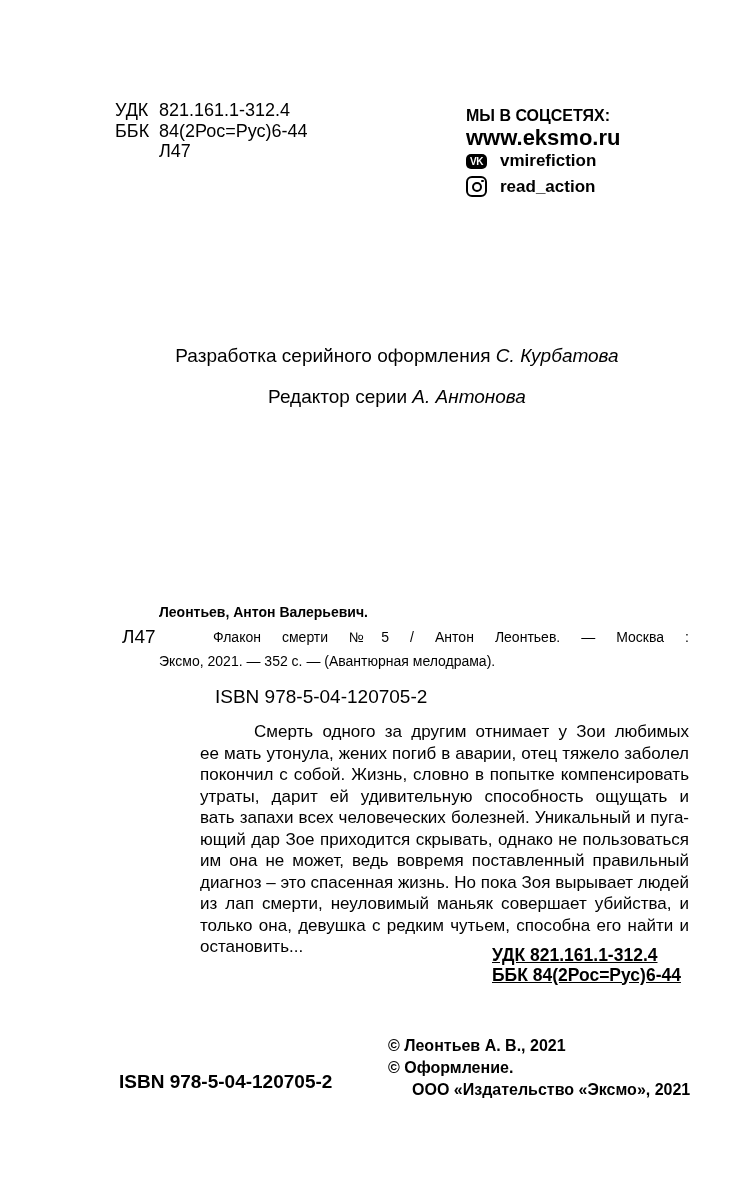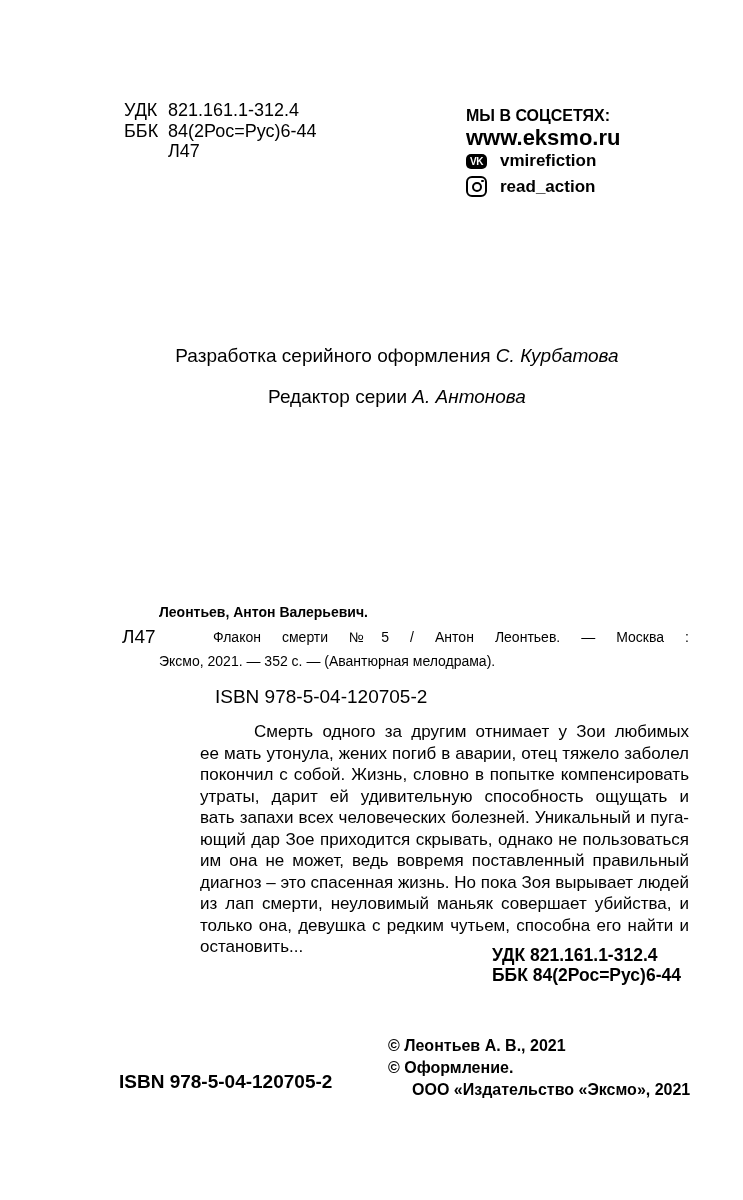--- a/index.html
+++ b/index.html
@@ -5,21 +5,21 @@
   * { margin:0; padding:0; box-sizing:border-box; }
   html,body { background:#e8e8e8; }
   .page {
     position:relative; width:743px; height:1200px; background:#ffffff;
     font-family:"Liberation Sans", sans-serif; color:#000; overflow:hidden;
     margin:0 auto;
   }
   .abs { position:absolute; }
 
   
-  .udk-top { left:124px; top:100px; font-size:18px; line-height:20.5px; }
+  .udk-top { left:115px; top:100px; font-size:18px; line-height:20.5px; }
   .udk-top .row { display:flex; }
   .udk-top .lbl { width:44px; }
 
   
   .social { left:466px; top:102px; width:210px; }
   .social-banner {
     display:inline-block; background:#000; color:#fff; font-weight:bold;
     font-size:14.5px; line-height:14.5px; padding:3px 8px 4px 8px; letter-spacing:0.2px;
   }
   .social-line { font-weight:bold; font-size:16px; line-height:16px; margin-top:6px; }
@@ -57,21 +57,21 @@
   .code-margin { left:122px; top:626px; font-size:19px; }
   .isbn-mid { left:215px; top:686px; font-size:19px; }
 
   
   .annotation { left:162px; top:721px; width:527px; font-size:17px; line-height:21.5px; }
   .annotation div { height:21.5px; overflow:hidden;margin-left:38px; }
   .annotation .first { padding-left:54px; }
   .annotation .last { text-align:left; text-align-last:left; }
 
   
-  .udk-bottom { left:492px; top:946px; font-weight:bold; font-size:17.5px; line-height:19.5px; }
+  .udk-bottom { left:492px; top:946px; font-weight:bold; font-size:17.5px; line-height:19.5px;text-decoration:underline; }
 
   
   .copyright { left:388px; top:1035px; font-weight:bold; font-size:16px; line-height:21.8px; }
   .copyright .indent { padding-left:24px; }
 
   
   .isbn-bottom { left:119px; top:1071px; font-weight:bold; font-size:19px; }
 </style>
 </head>
 <body>

